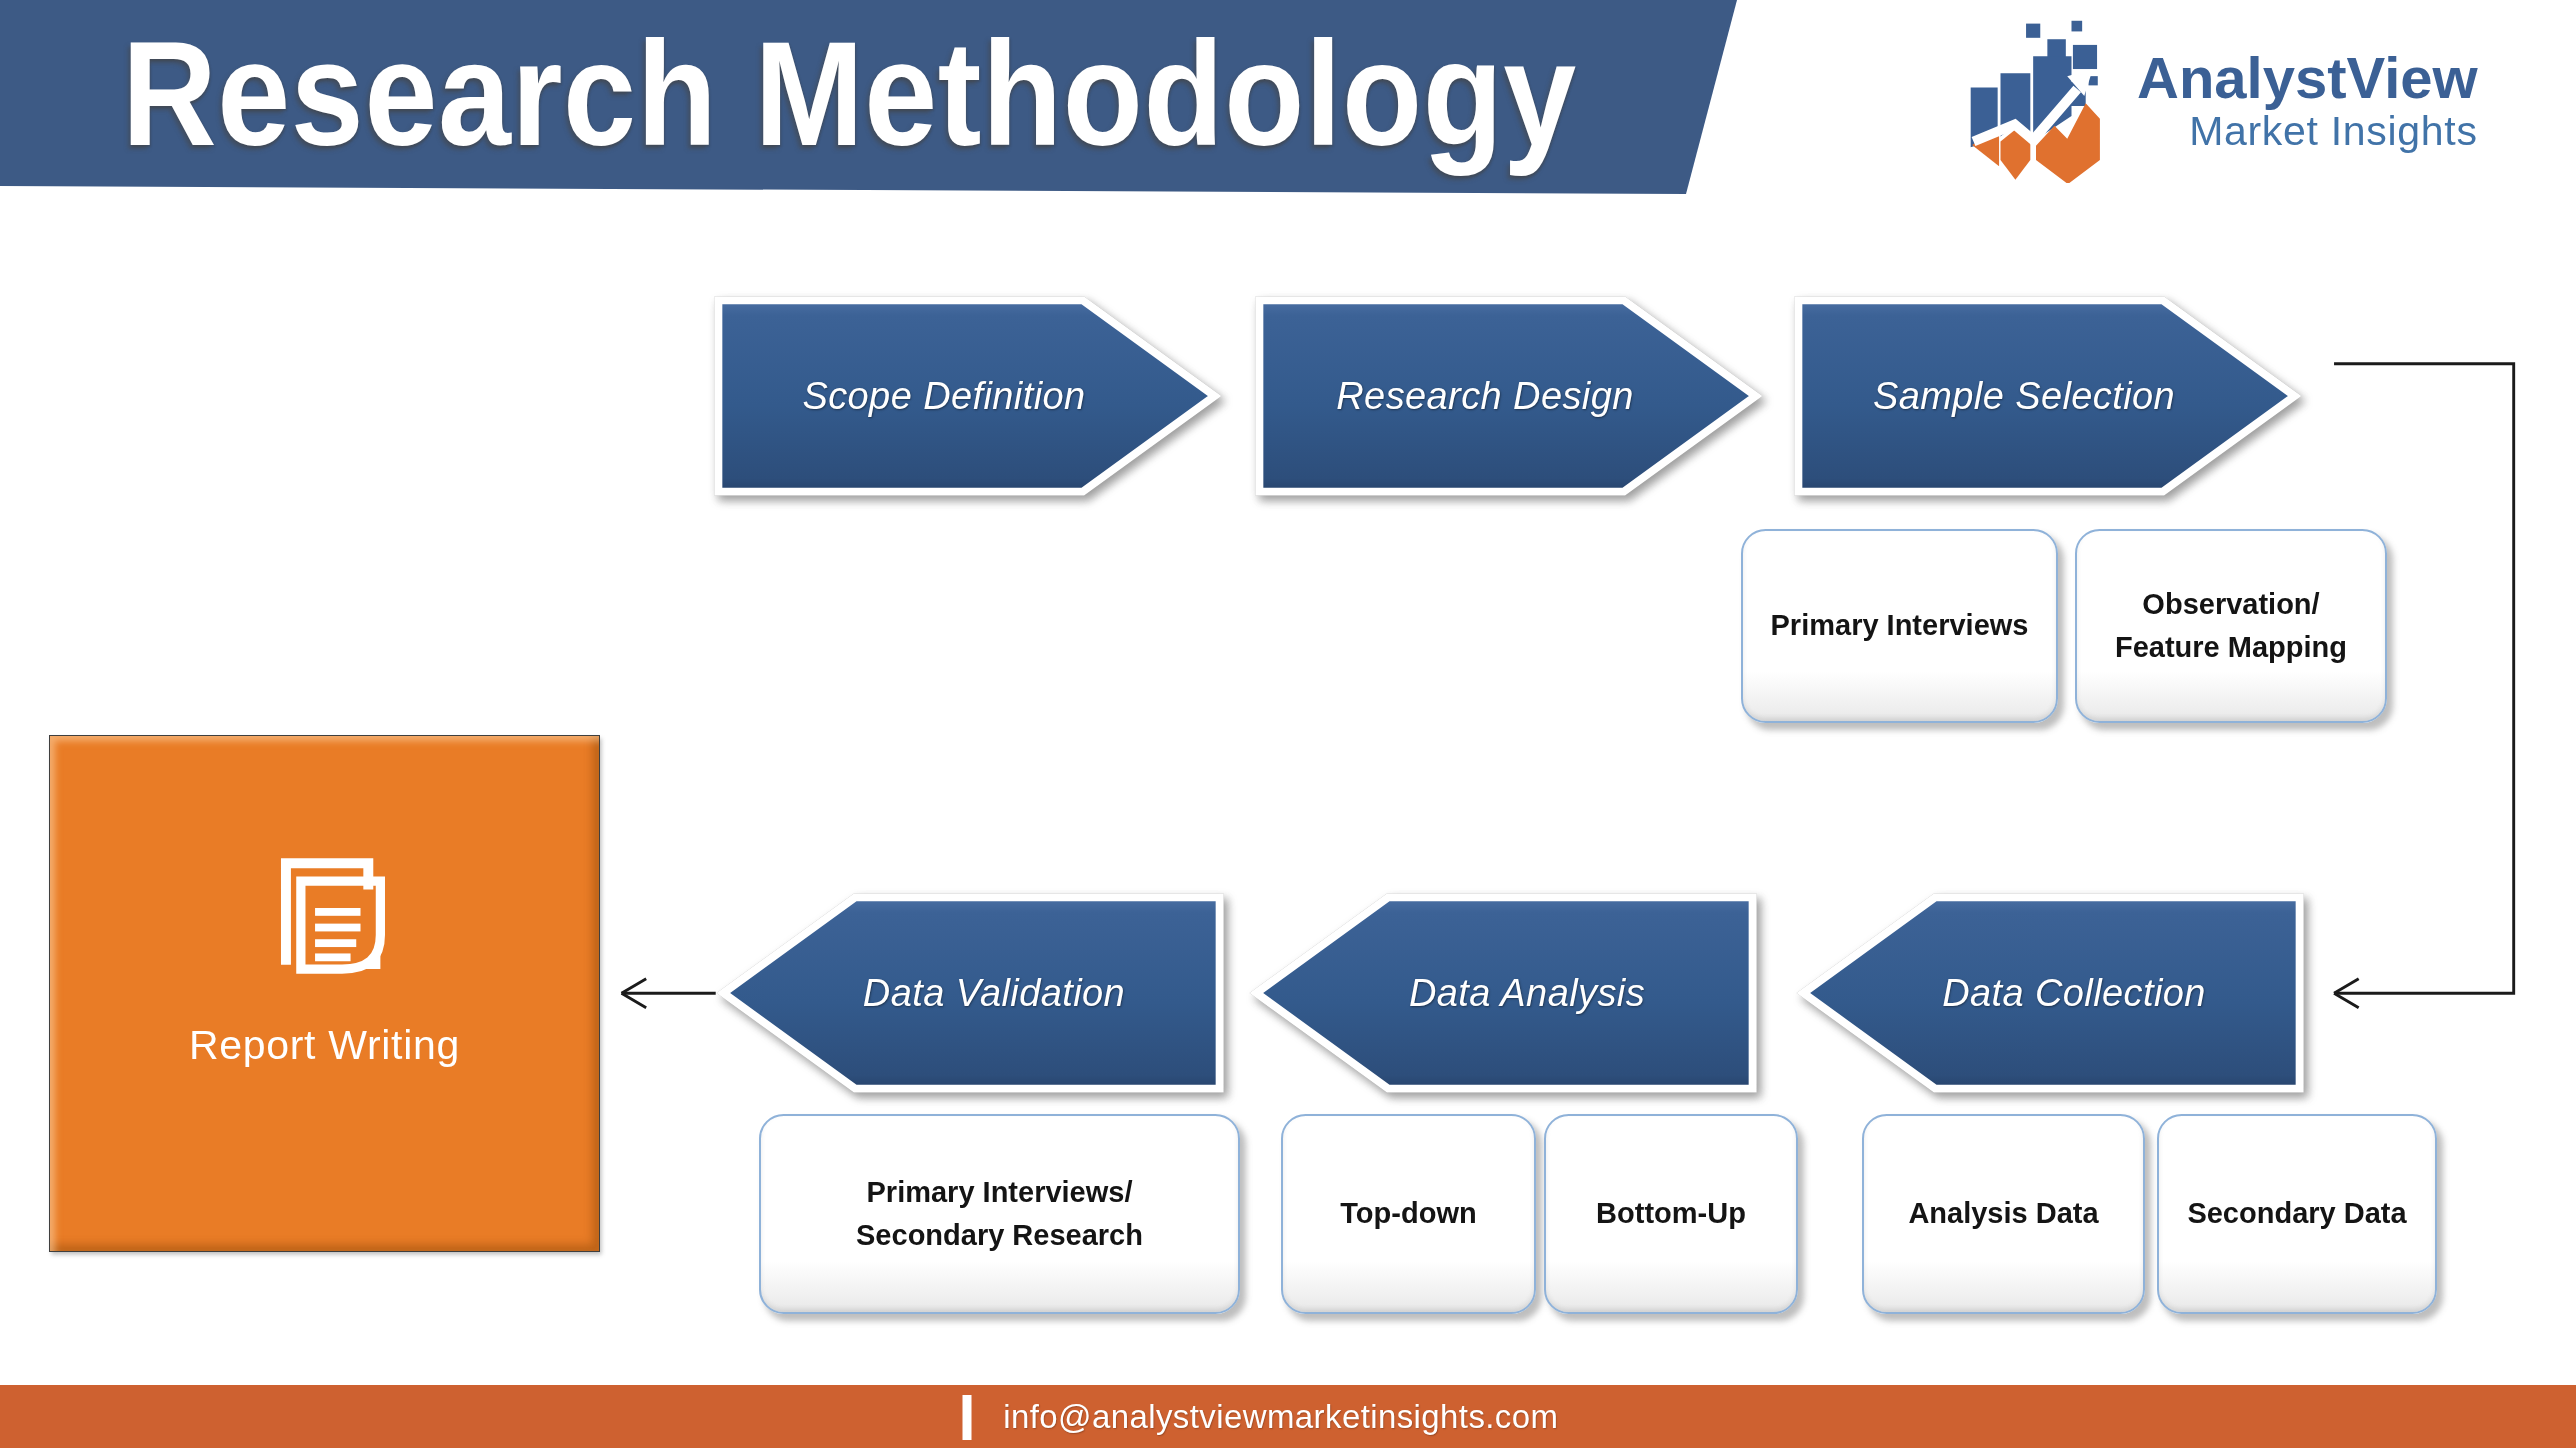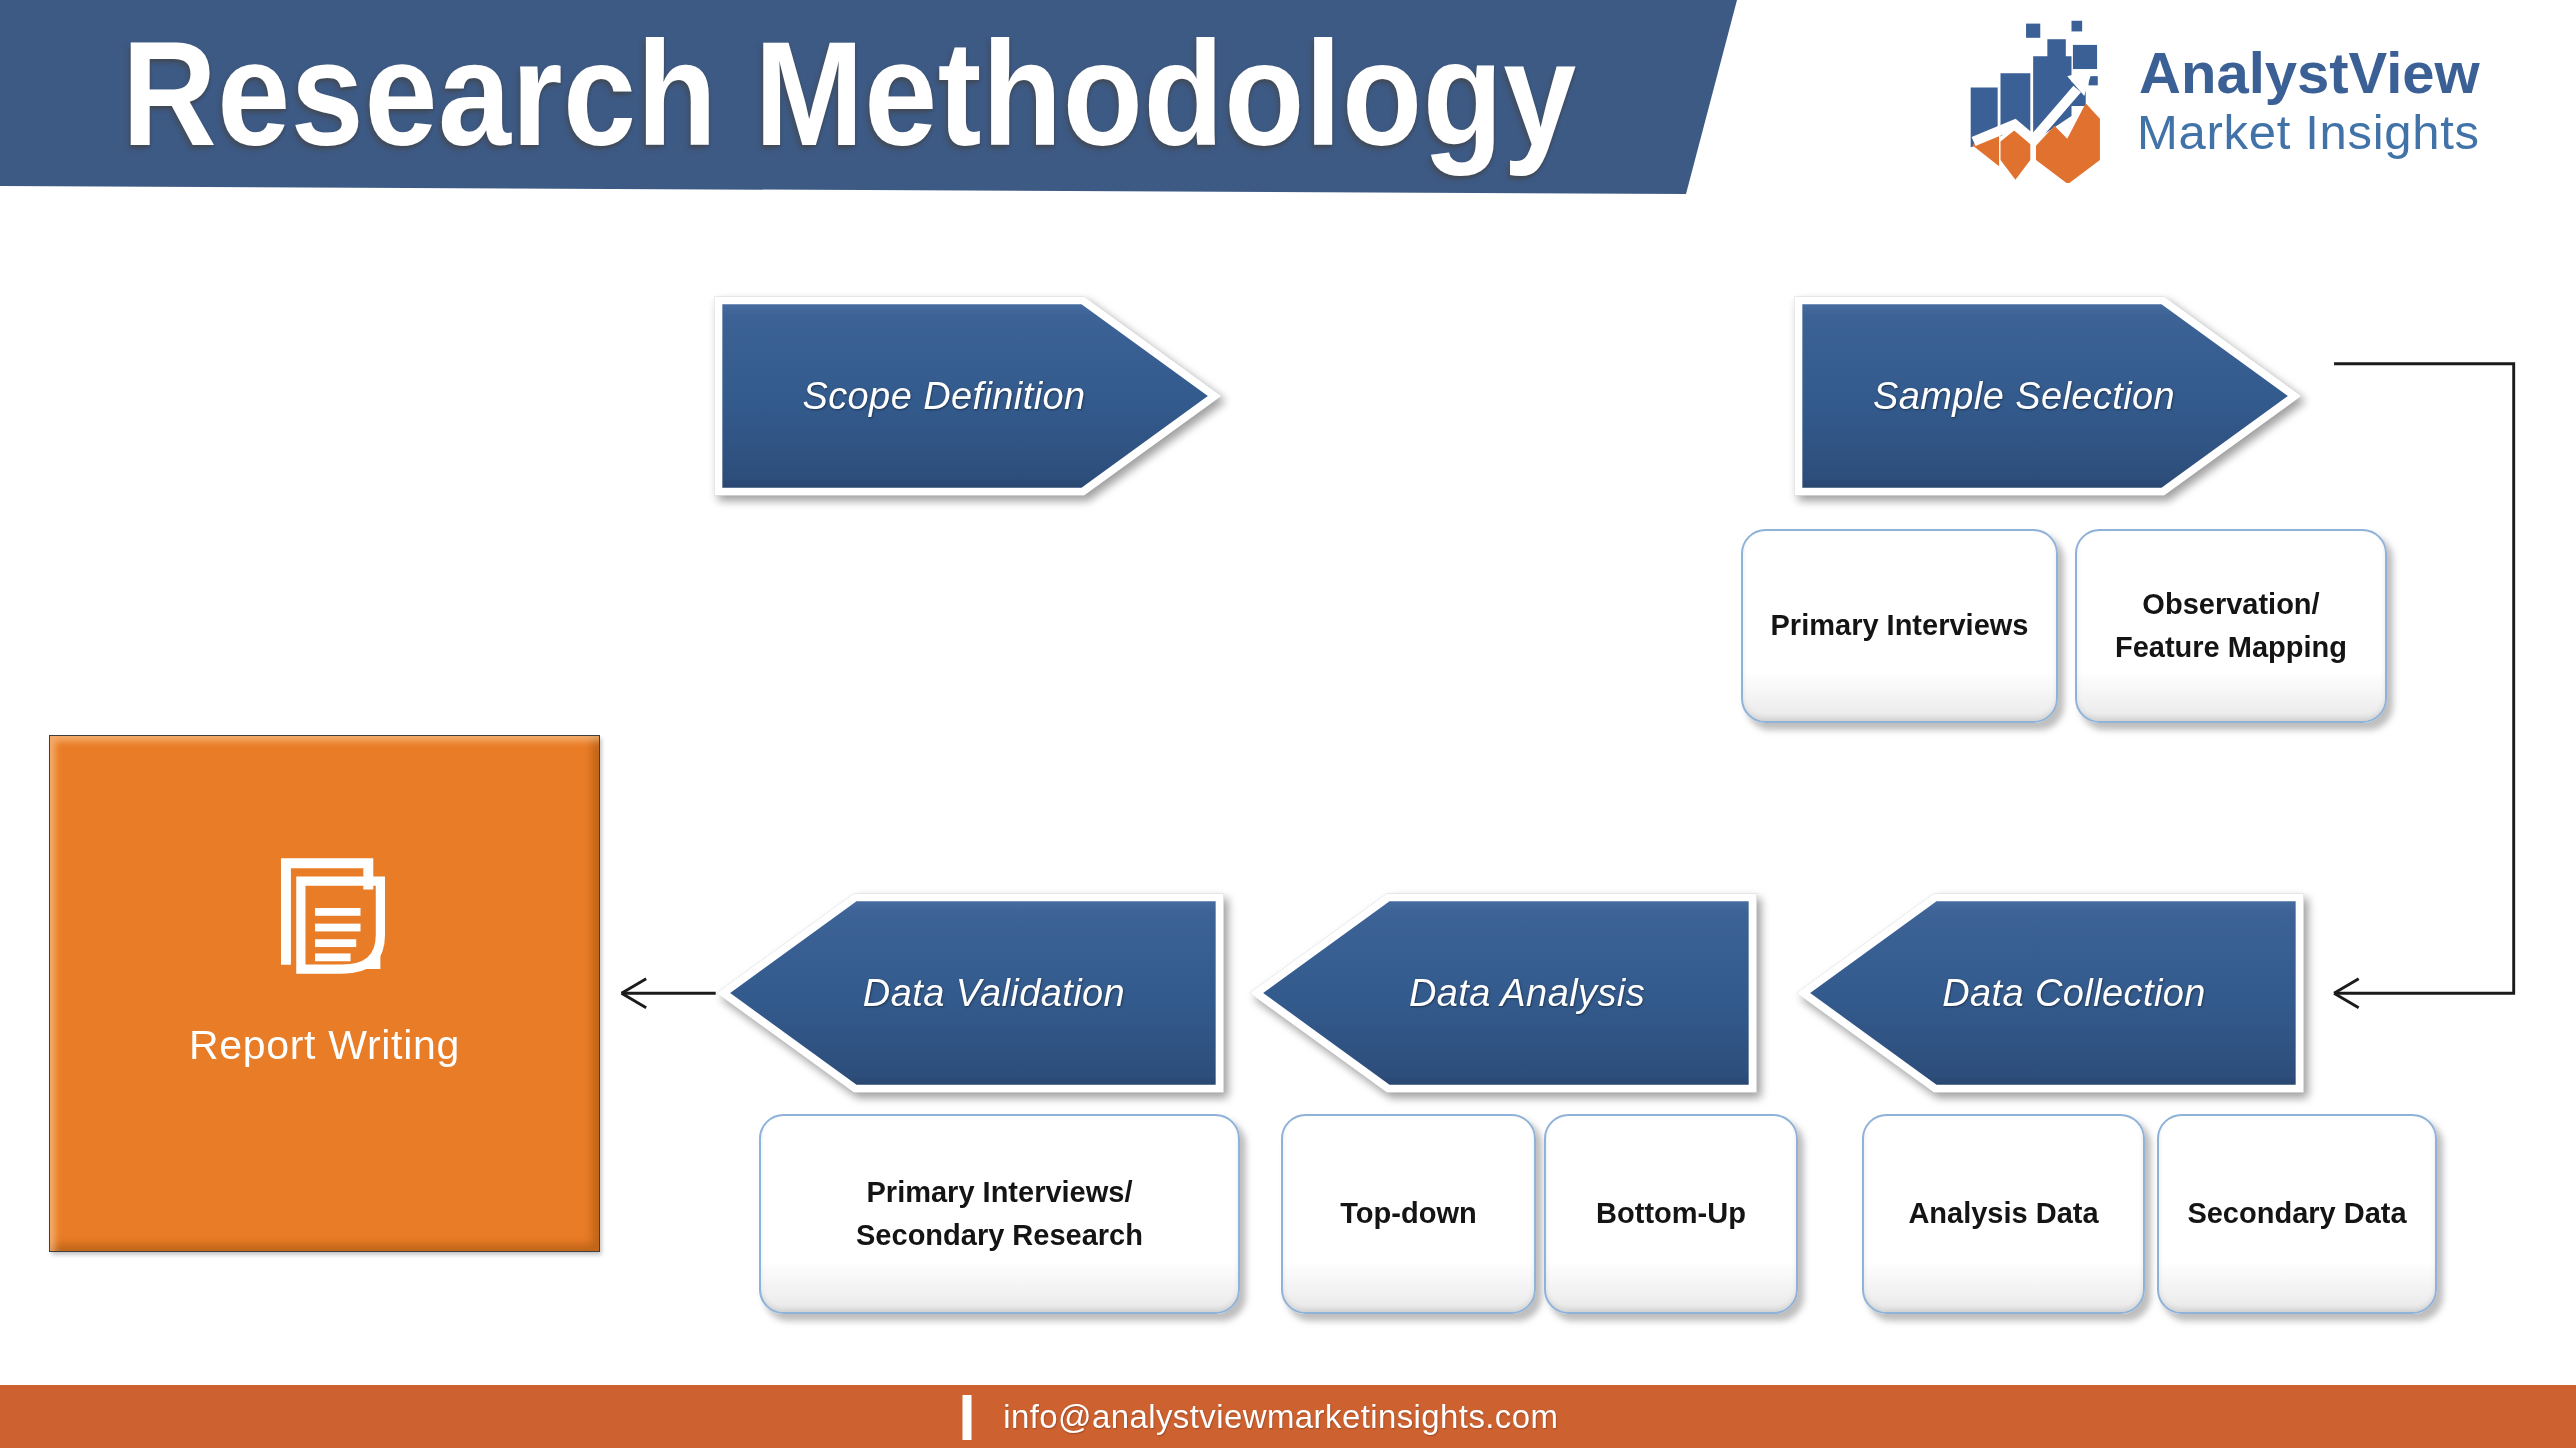--- a/index.html
+++ b/index.html
@@ -23,21 +23,21 @@
     color:#fff;font-size:149px;font-weight:bold;letter-spacing:0.7px;white-space:nowrap;
     transform:scaleX(.88);transform-origin:left center;margin-top:-5.8px;
     text-shadow:-2.9px 4.3px 5px rgba(70,70,70,.55),1.4px 2.2px 2.2px rgba(60,60,60,.35);
   }
 
   
   .logo{position:absolute;left:1965px;top:19px;display:flex;align-items:center}
   .logo svg{width:142px;height:164px}
   .logo-text{margin-left:30px;text-align:right}
   .logo-brand{font-size:58px;font-weight:bold;color:var(--logo-blue);letter-spacing:0;line-height:1.06}
-  .logo-tagline{font-size:49px;color:var(--logo-light-blue);letter-spacing:0.7px}
+  .logo-tagline{font-size:41px;color:var(--logo-light-blue);letter-spacing:0.7px}
 
   
   .chev{position:absolute;width:505px;height:206px}
   .chev svg{position:absolute;inset:0;width:100%;height:100%;overflow:visible;
     filter:drop-shadow(4.3px 5.8px 5px rgba(80,80,80,.45)) drop-shadow(0 0 0.7px rgba(0,0,0,.3));}
   .chev .chev-label{
     position:absolute;inset:0;display:flex;align-items:center;justify-content:center;
     color:#fff;font-size:38px;letter-spacing:0.4px;white-space:nowrap;
     text-shadow:0.7px 1.4px 2.2px rgba(0,0,0,.45);
     font-style:italic;
@@ -124,20 +124,26 @@
       <div class="logo-tagline">Market Insights</div>
     </div>
   </div>
 
   <div class="chev right" style="left:714px;top:293px">
     <svg viewBox="0 0 697 284">
         <polygon points="6,10 509,10 691,142 509,274 6,274" fill="url(#gradBlue)" stroke="#fff" stroke-width="11"></polygon>
       </svg>
     <span class="chev-label">Scope Definition</span>
   </div>
+  <div class="chev right" style="left:1255px;top:293px">
+    <svg viewBox="0 0 697 284">
+        <polygon points="6,10 509,10 691,142 509,274 6,274" fill="url(#gradBlue)" stroke="#fff" stroke-width="11"></polygon>
+      </svg>
+    <span class="chev-label">Research Design</span>
+  </div>
   <div class="chev right" style="left:1794px;top:293px">
     <svg viewBox="0 0 697 284">
         <polygon points="6,10 509,10 691,142 509,274 6,274" fill="url(#gradBlue)" stroke="#fff" stroke-width="11"></polygon>
       </svg>
     <span class="chev-label">Sample Selection</span>
   </div>
 
   <div class="chev left" style="left:719px;top:890px">
     <svg viewBox="0 0 697 284">
         <polygon points="691,10 188,10 6,142 188,274 691,274" fill="url(#gradBlue)" stroke="#fff" stroke-width="11"></polygon>

